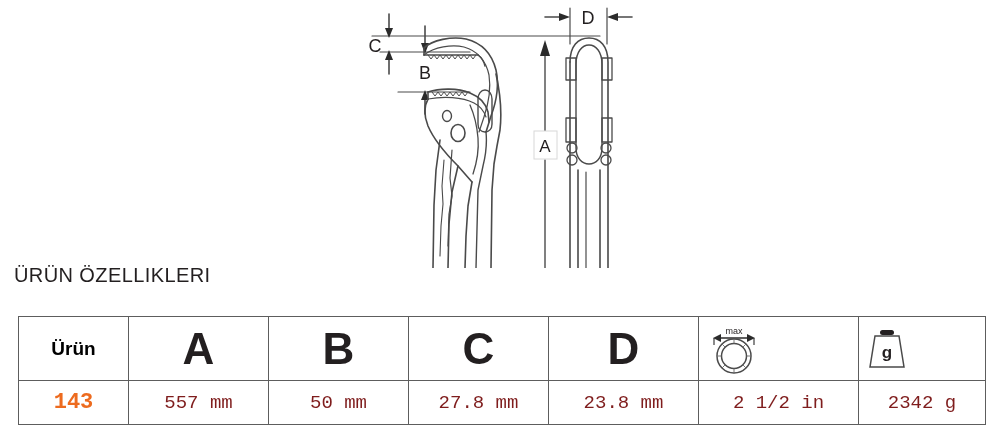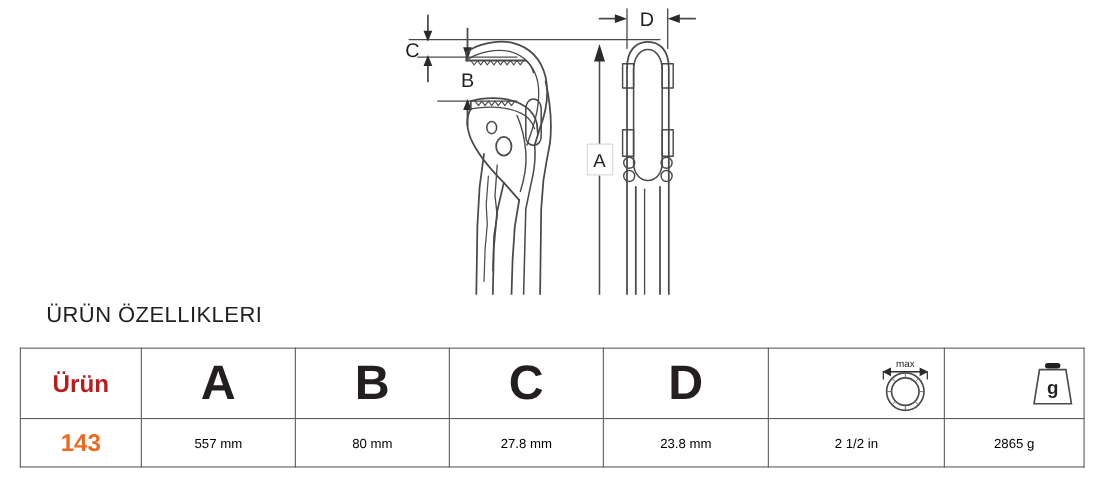--- a/index.html
+++ b/index.html
@@ -19,76 +19,75 @@
   #drawing-area {
     position: absolute;
     left: 0; top: 0;
     width: 1000px; height: 268px;
   }
   #drawing-svg { display: block; }
 
   
   #spec-heading {
     position: absolute;
-    left: 14px; top: 276px;
+    left: 14px; top: 264px;
     font-size: 20px;
     letter-spacing: 0.4px;
     color: #231f20;
     white-space: nowrap;
-    margin-left: 28px;
   }
 
   
   #spec-table {
     position: absolute;
     left: 18px; top: 316px;
     width: 967px;
     border-collapse: collapse;
     table-layout: fixed;
   }
   #spec-table td {
     border: 1.4px solid #5d5d5d;
     text-align: center;
     vertical-align: middle;
     padding: 0;
   }
   .hdr-row td { height: 64px; }
-  .val-row td { height: 44px; }
+  .val-row td { height: 44px; font-family: Liberation Mono, monospace; }
 
   .col-urun      { width: 110px; }
   .col-dim       { width: 140px; }
   .col-c         { width: 140px; }
   .col-d         { width: 150px; }
   .col-pipe      { width: 160px; }
   .col-weight    { width: 127px; }
 
   .hdr-urun {
-    font-size: 22px;
+    font-size: 19px;
     font-weight: 700;
-    color: #b91c1c;
+    color: #000000;
   }
   .hdr-letter {
     font-size: 44px;
     font-weight: 700;
     line-height: 1;
     color: #231f20;
   }
   .val-code {
     font-size: 22px;
     font-weight: 700;
     color: #ED6B1F;
   }
   .val-cell {
-    font-size: 12px;
-    color: #000000;
+    font-size: 19px;
+    color: #7f1d1d;
   }
   .icon-wrap {
     display: flex;
     align-items: center;
-    justify-content: flex-end;
+    justify-content: flex-start;
     height: 100%;
   }
 </style>
 </head>
 <body>
 
 <div id="drawing-area">
   <svg id="drawing-svg" width="1000" height="268" viewBox="0 0 1000 268">
 
     <g fill="none" stroke="#4a4a4a" stroke-width="1.4" stroke-linejoin="round" stroke-linecap="round">
@@ -284,29 +283,29 @@
     </tr>
 
     <tr class="val-row">
       <td class="col-urun">
         <span class="val-code">143</span>
       </td>
       <td class="col-dim">
         <span class="val-cell">557 mm</span>
       </td>
       <td class="col-dim">
-        <span class="val-cell">80 mm</span>
+        <span class="val-cell">50 mm</span>
       </td>
       <td class="col-c">
         <span class="val-cell">27.8 mm</span>
       </td>
       <td class="col-d">
         <span class="val-cell">23.8 mm</span>
       </td>
       <td class="col-pipe">
         <span class="val-cell">2 1/2 in</span>
       </td>
       <td class="col-weight">
-        <span class="val-cell">2865 g</span>
+        <span class="val-cell">2342 g</span>
       </td>
     </tr>
   </tbody>
 </table>
 
 </body></html>

